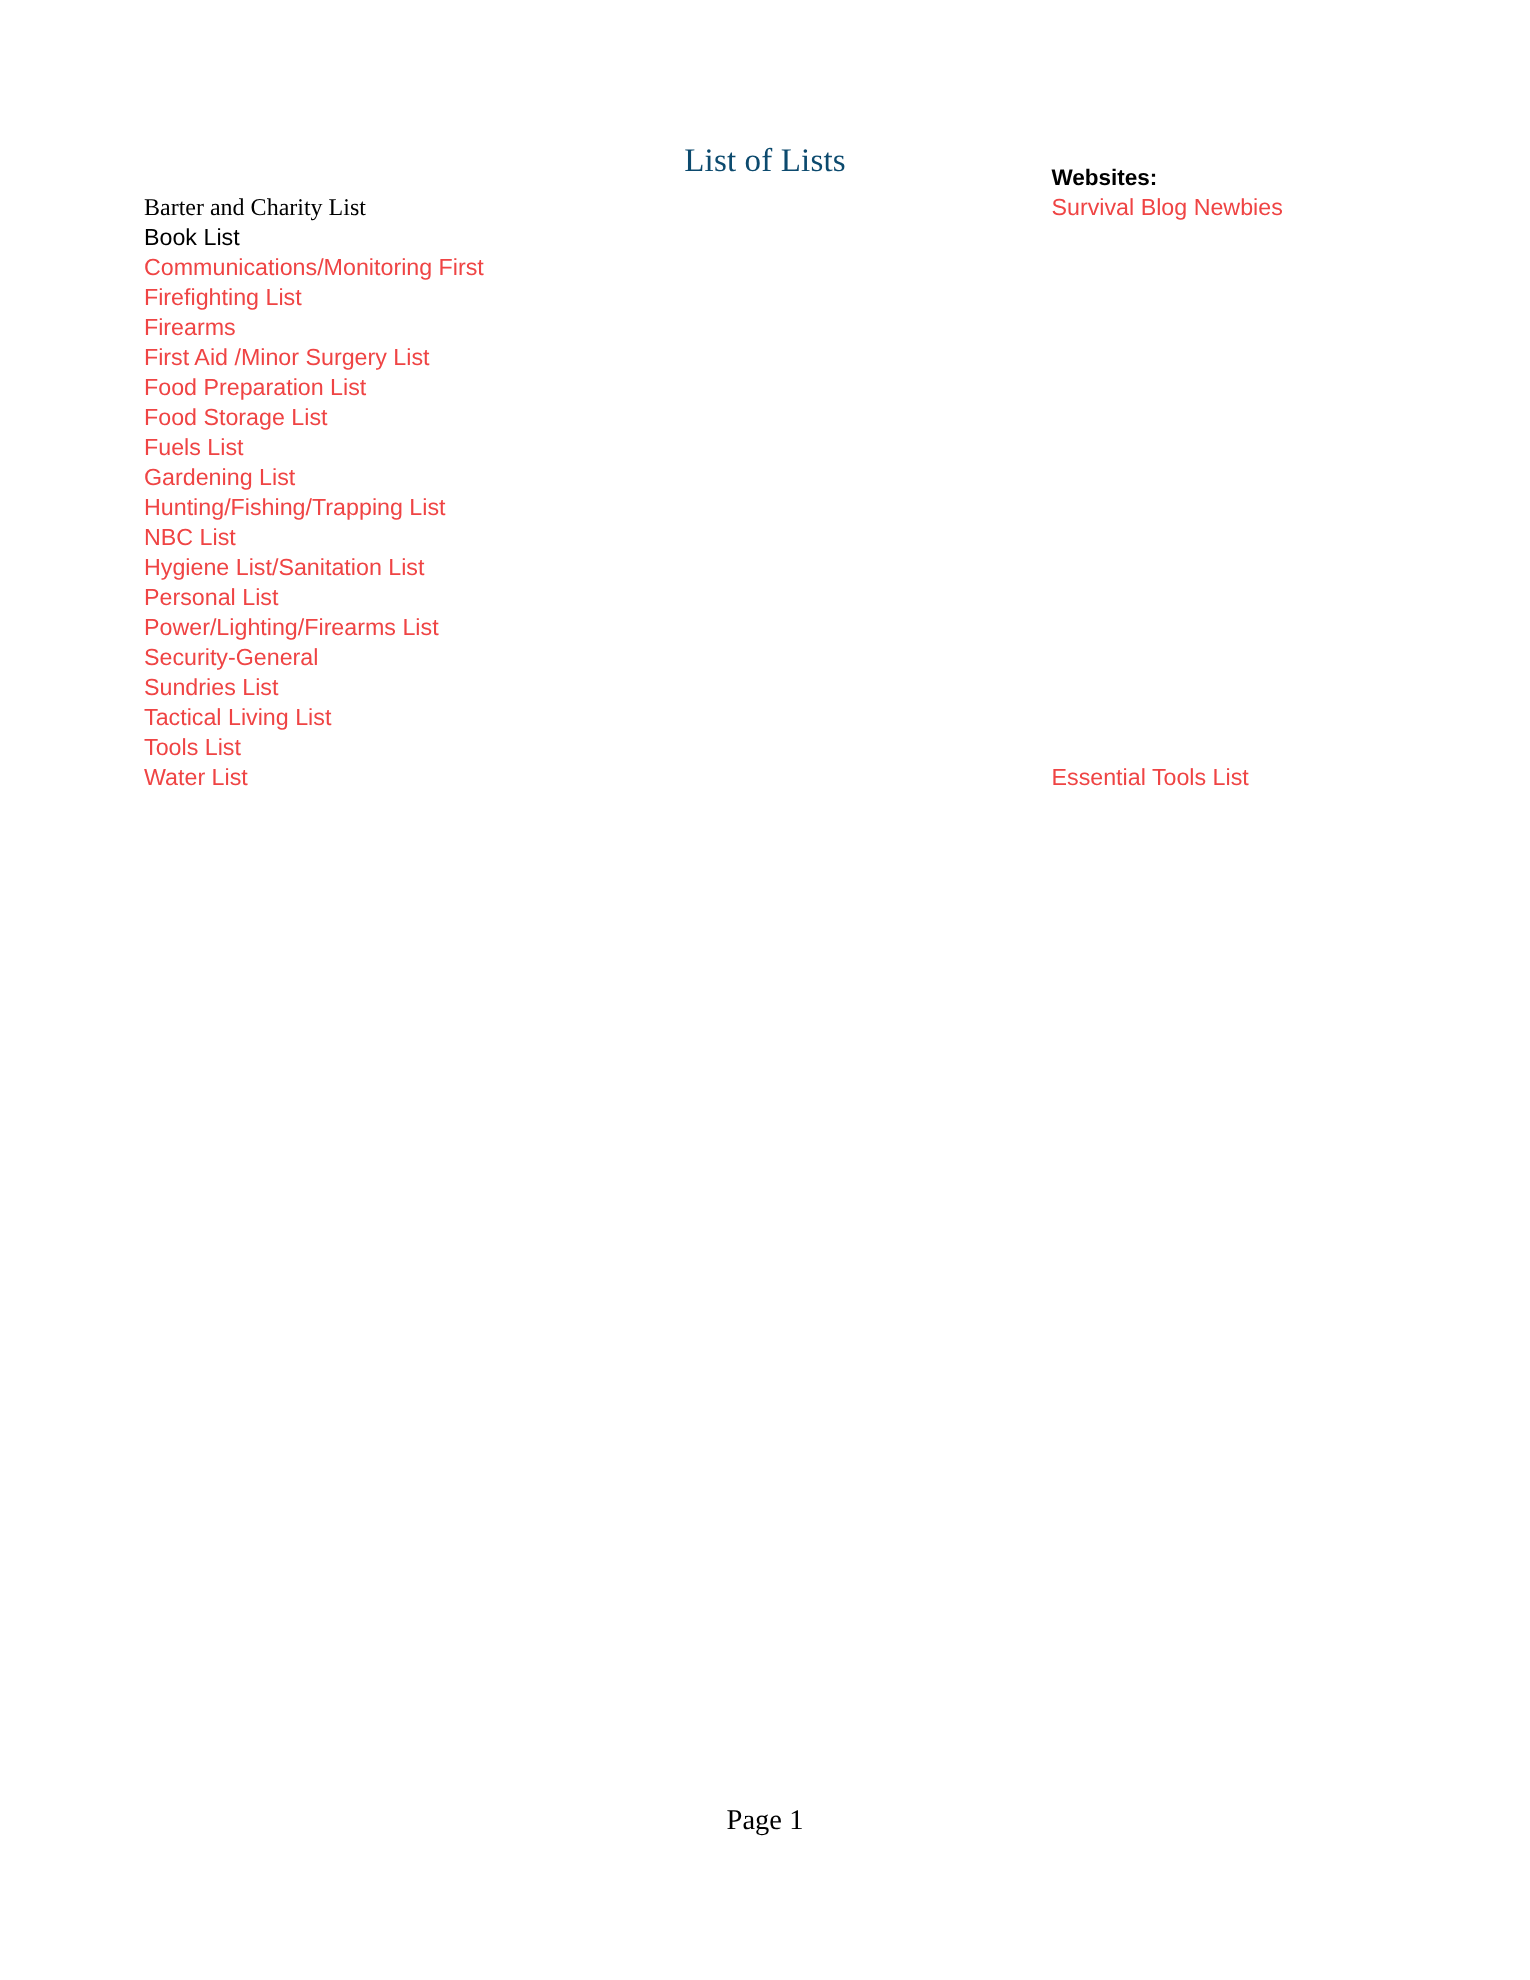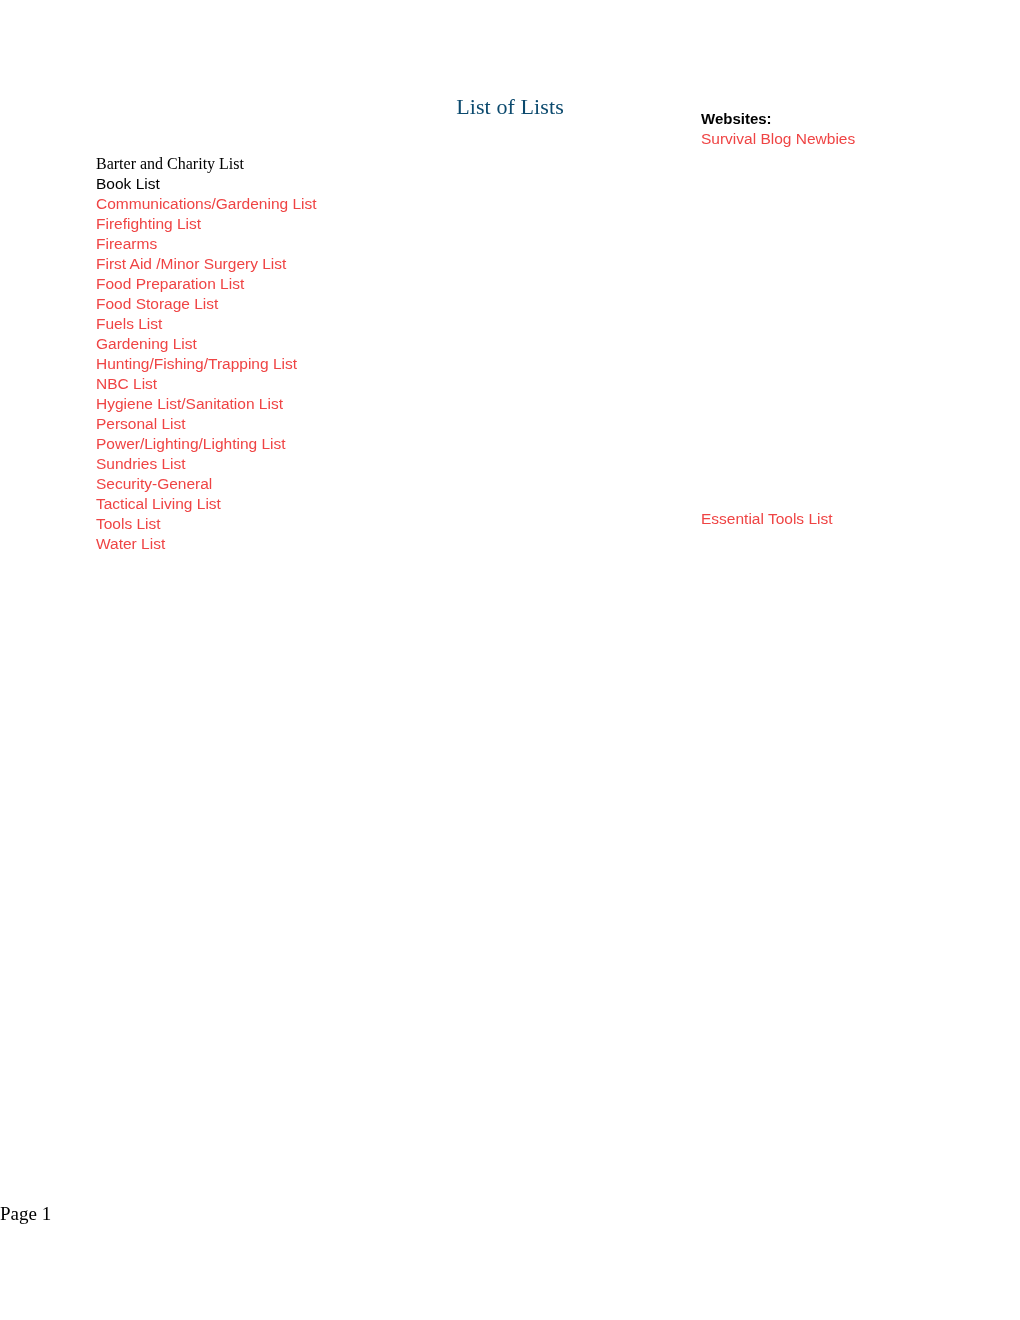--- a/index.html
+++ b/index.html
@@ -68,75 +68,74 @@
 
   .line.blank {
     color: transparent;
   }
 
   
   .line.serif-black {
     font-family: "Liberation Serif", "DejaVu Serif", serif;
     font-size: 16px;
     color: #000000;
-    margin-top: 25px;
   }
 
   
   .line.sans-black {
     color: #000000;
   }
 
   
   .line.heading {
     color: #000000;
     font-weight: bold;
     font-size: 15px;
   }
 
   
   .doc-footer {
     position: absolute;
     top: 1202px;
     left: 0;
     width: 1020px;
-    text-align: left;
+    text-align: center;
     font-family: "Liberation Serif", "DejaVu Serif", serif;
     font-size: 19px;
     line-height: 24px;
     color: #000000;
   }
 </style>
 </head>
 <body>
 
 <div class="page">
 
   <div class="doc-title">List of Lists</div>
 
   <div class="body-area">
 
     <div class="col col-left" id="left-column">
         <div class="line serif-black">Barter and Charity List</div>
         <div class="line sans-black">Book List</div>
-        <div class="line">Communications/Gardening List</div>
+        <div class="line">Communications/Monitoring First</div>
         <div class="line">Firefighting List</div>
         <div class="line">Firearms</div>
         <div class="line">First Aid /Minor Surgery List</div>
         <div class="line">Food Preparation List</div>
         <div class="line">Food Storage List</div>
         <div class="line">Fuels List</div>
         <div class="line">Gardening List</div>
         <div class="line">Hunting/Fishing/Trapping List</div>
         <div class="line">NBC List</div>
         <div class="line">Hygiene List/Sanitation List</div>
         <div class="line">Personal List</div>
-        <div class="line">Power/Lighting/Lighting List</div>
+        <div class="line">Power/Lighting/Firearms List</div>
+        <div class="line">Security-General</div>
         <div class="line">Sundries List</div>
-        <div class="line">Security-General</div>
         <div class="line">Tactical Living List</div>
         <div class="line">Tools List</div>
         <div class="line">Water List</div>
       </div>
 
     <div class="col col-right" id="right-column" style="top: -20px;">
         <div class="line heading">Websites:</div>
         <div class="line">Survival Blog Newbies</div>
         <div class="line blank">&nbsp;</div>
         <div class="line blank">&nbsp;</div>

